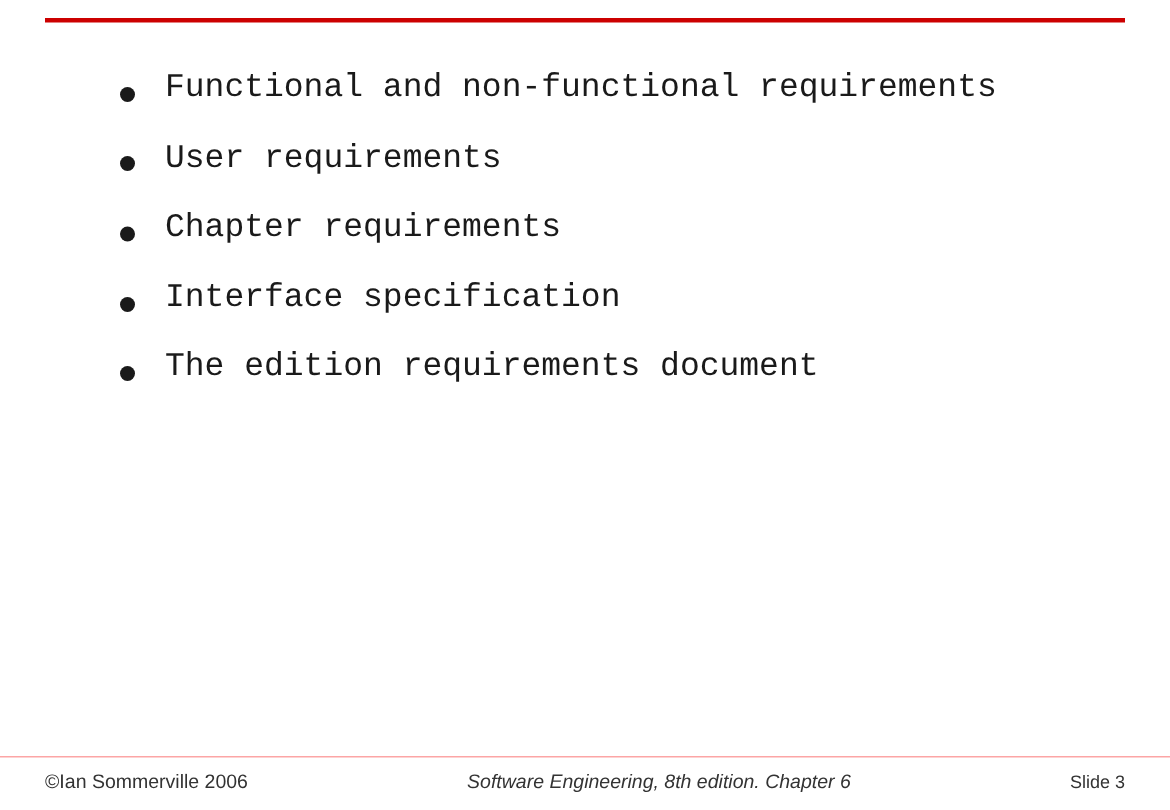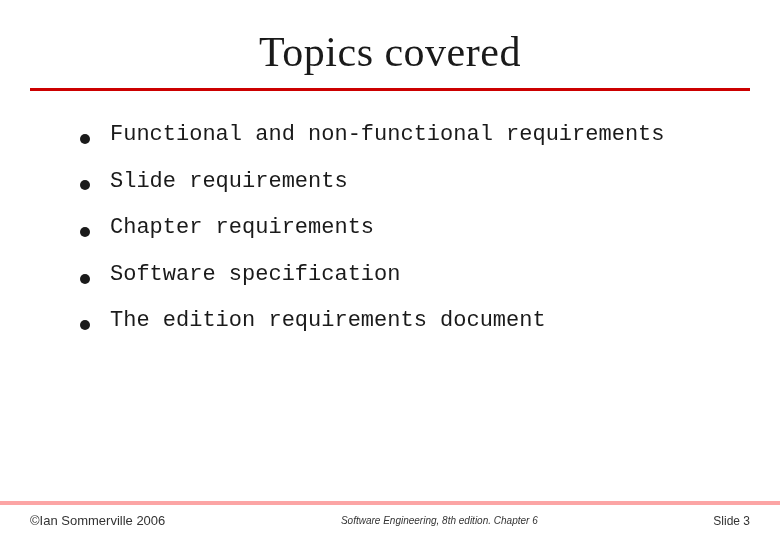--- a/index.html
+++ b/index.html
@@ -78,70 +78,67 @@
       margin-right: 20px;
       margin-top: 7px;
       flex-shrink: 0;
     }
 
     .footer {
       display: flex;
       justify-content: space-between;
       align-items: center;
       padding: 8px 30px 12px 30px;
-      border-top: 4px solid #fca5a5;
+      border-top: 1px solid #fca5a5;
     }
 
     .footer-left {
       font-size: 13px;
       color: #333333;
       font-family: Arial, sans-serif;
     }
 
     .footer-center {
-      font-size: 10px;
+      font-size: 13px;
       color: #333333;
       font-family: Arial, sans-serif;
       font-style: italic;
     }
 
     .footer-right {
       font-size: 12px;
       color: #333333;
       font-family: Arial, sans-serif;
     }
   </style>
 </head>
 <body>
 
 <div class="slide">
 
-  <div class="title-area">
-    <h1 class="slide-title">Topics covered</h1>
-  </div>
 
   <div class="divider"></div>
 
   <div class="content-area">
     <ul class="bullet-list">
       <li>
         <span class="bullet-dot"></span>
         <span>Functional and non-functional requirements</span>
       </li>
       <li>
         <span class="bullet-dot"></span>
-        <span>Slide requirements</span>
+        <span>User requirements</span>
       </li>
       <li>
         <span class="bullet-dot"></span>
         <span>Chapter requirements</span>
       </li>
       <li>
         <span class="bullet-dot"></span>
-        <span>Software specification</span>
+        <span>Interface specification</span>
       </li>
       <li>
         <span class="bullet-dot"></span>
         <span>The edition requirements document</span>
       </li>
     </ul>
   </div>
 
   <div class="footer">
     <span class="footer-left">©Ian Sommerville 2006</span>

